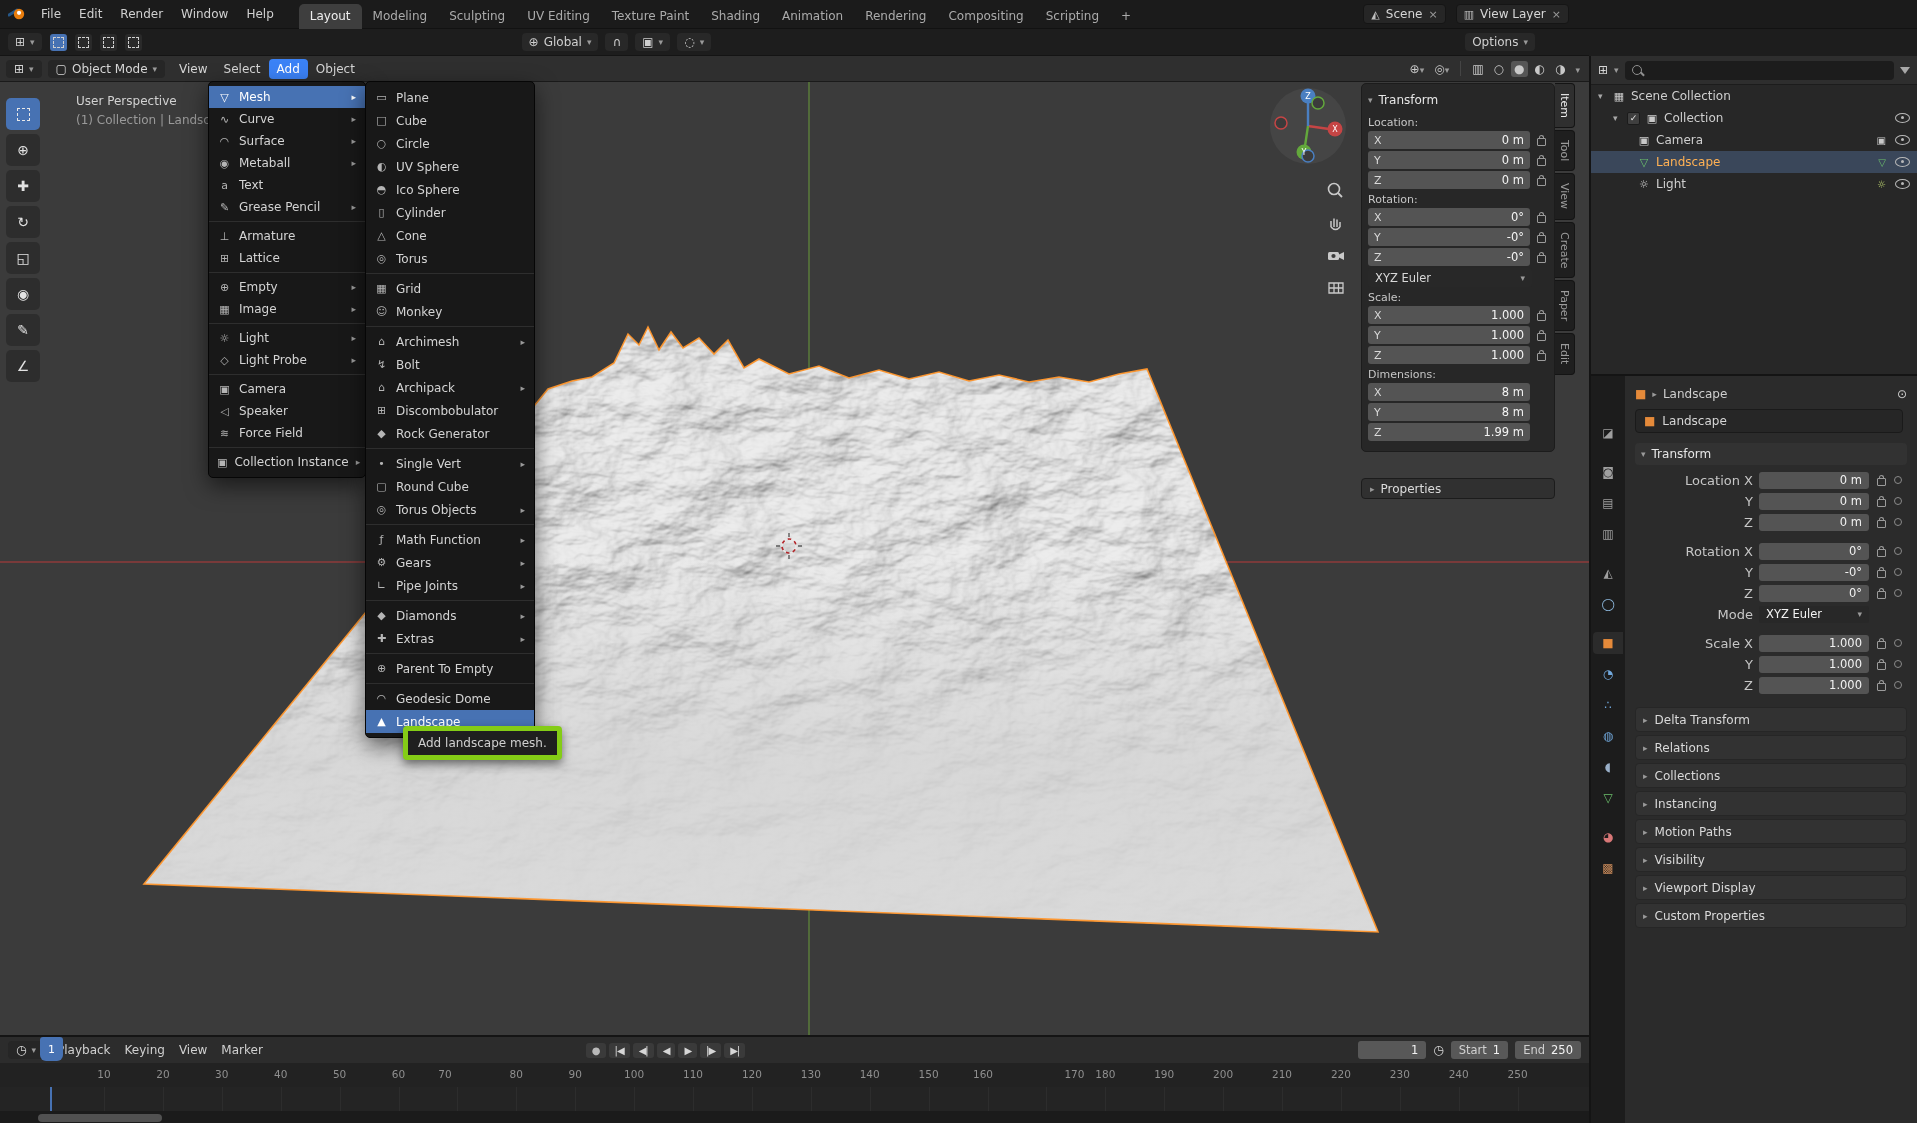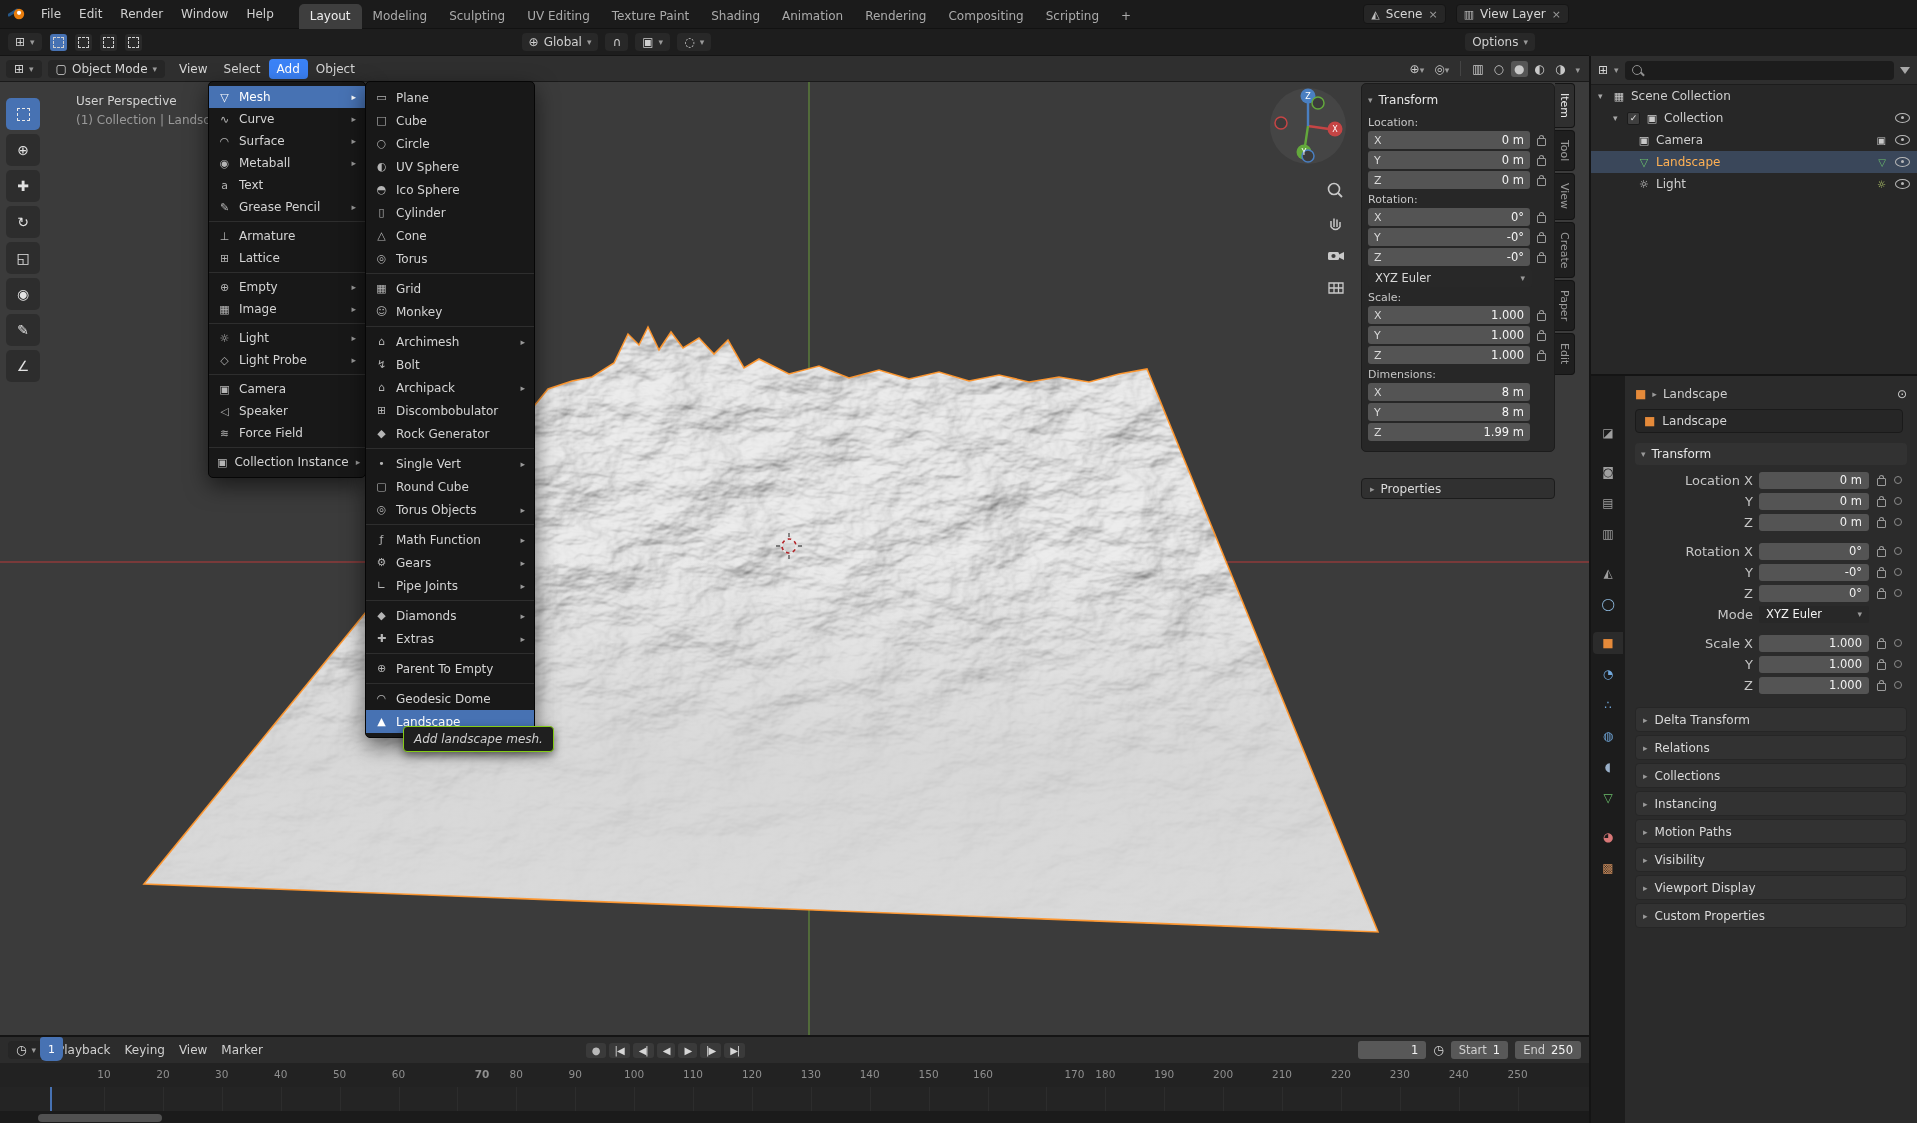--- a/index.html
+++ b/index.html
@@ -75,21 +75,21 @@
   #meshmenu{left:365px;top:81px;width:168px;}
   .mitem{display:flex;align-items:center;height:22px;padding:0 9px 0 8px;gap:7px;color:#d4d4d4;}
   #meshmenu .mitem{height:23px;}
   .mitem .mi{width:15px;text-align:center;color:#b5b5b5;font-size:11px;}
   .mitem .ml{flex:1;white-space:nowrap;font-size:12px;}
   .mitem .sub{visibility:hidden;color:#9a9a9a;font-size:9px;}
   .mitem.has-sub .sub{visibility:visible;}
   .mitem.active{background:#4772b3;color:#fff;}
   .mitem.active .mi,.mitem.active .sub{color:#fff;}
   .msep{height:1px;background:#2e2e2e;margin:3px 0;}
-  #tooltip{position:absolute;left:403px;top:726px;background:#1f1f1f;border:1px solid #84cc16;border-radius:4px;padding:5px 10px;color:#d0d0d0;z-index:51;box-shadow:0 4px 10px rgba(0,0,0,.5);font-style:italic;}
+  #tooltip{position:absolute;left:403px;top:726px;background:#1f1f1f;border:5px solid #84cc16;border-radius:4px;padding:5px 10px;color:#d0d0d0;z-index:51;box-shadow:0 4px 10px rgba(0,0,0,.5);}
 
   
   #rightcol{position:absolute;left:1589px;top:56px;width:328px;height:1067px;background:#272727;border-left:2px solid #141414;box-sizing:border-box;}
   #outliner{position:absolute;left:0;top:0;width:100%;height:320px;background:#272727;border-bottom:2px solid #141414;box-sizing:border-box;}
   #outheader{display:flex;align-items:center;gap:6px;height:28px;background:#2e2e2e;padding:0 7px;border-bottom:1px solid #1c1c1c;}
   #osearch{flex:1;display:flex;align-items:center;gap:6px;background:#1c1c1c;border-radius:4px;height:19px;padding:0 7px;}
   .mag{width:8px;height:8px;border:1.5px solid #8f8f8f;border-radius:50%;position:relative;}
   .mag::after{content:'';position:absolute;width:5px;height:1.6px;background:#8f8f8f;transform:rotate(45deg);right:-4px;bottom:-1px;}
   .funnel{width:0;height:0;border-left:5px solid transparent;border-right:5px solid transparent;border-top:7px solid #a8a8a8;}
   .orow{display:flex;align-items:center;gap:5px;height:22px;padding:0 7px;color:#cfcfcf;}
@@ -1053,21 +1053,21 @@
       </div>
     </div>
     <div id="ruler">
 
     <span class="tick" style="left: 104.01px;">10</span>
         <span class="tick" style="left: 162.91px;">20</span>
         <span class="tick" style="left: 221.81px;">30</span>
         <span class="tick" style="left: 280.71px;">40</span>
         <span class="tick" style="left: 339.61px;">50</span>
         <span class="tick" style="left: 398.51px;">60</span>
-        <span class="tick" style="left: 482px; font-weight: bold;">70</span>
+        <span class="tick" style="left: 445px;">70</span>
         <span class="tick" style="left: 516.31px;">80</span>
         <span class="tick" style="left: 575.21px;">90</span>
         <span class="tick" style="left: 634.11px;">100</span>
         <span class="tick" style="left: 693.01px;">110</span>
         <span class="tick" style="left: 751.91px;">120</span>
         <span class="tick" style="left: 810.81px;">130</span>
         <span class="tick" style="left: 869.71px;">140</span>
         <span class="tick" style="left: 928.61px;">150</span>
         <span class="tick" style="left: 983px;">160</span>
         <span class="tick" style="left: 1046.41px; margin-left: 28px;">170</span>

